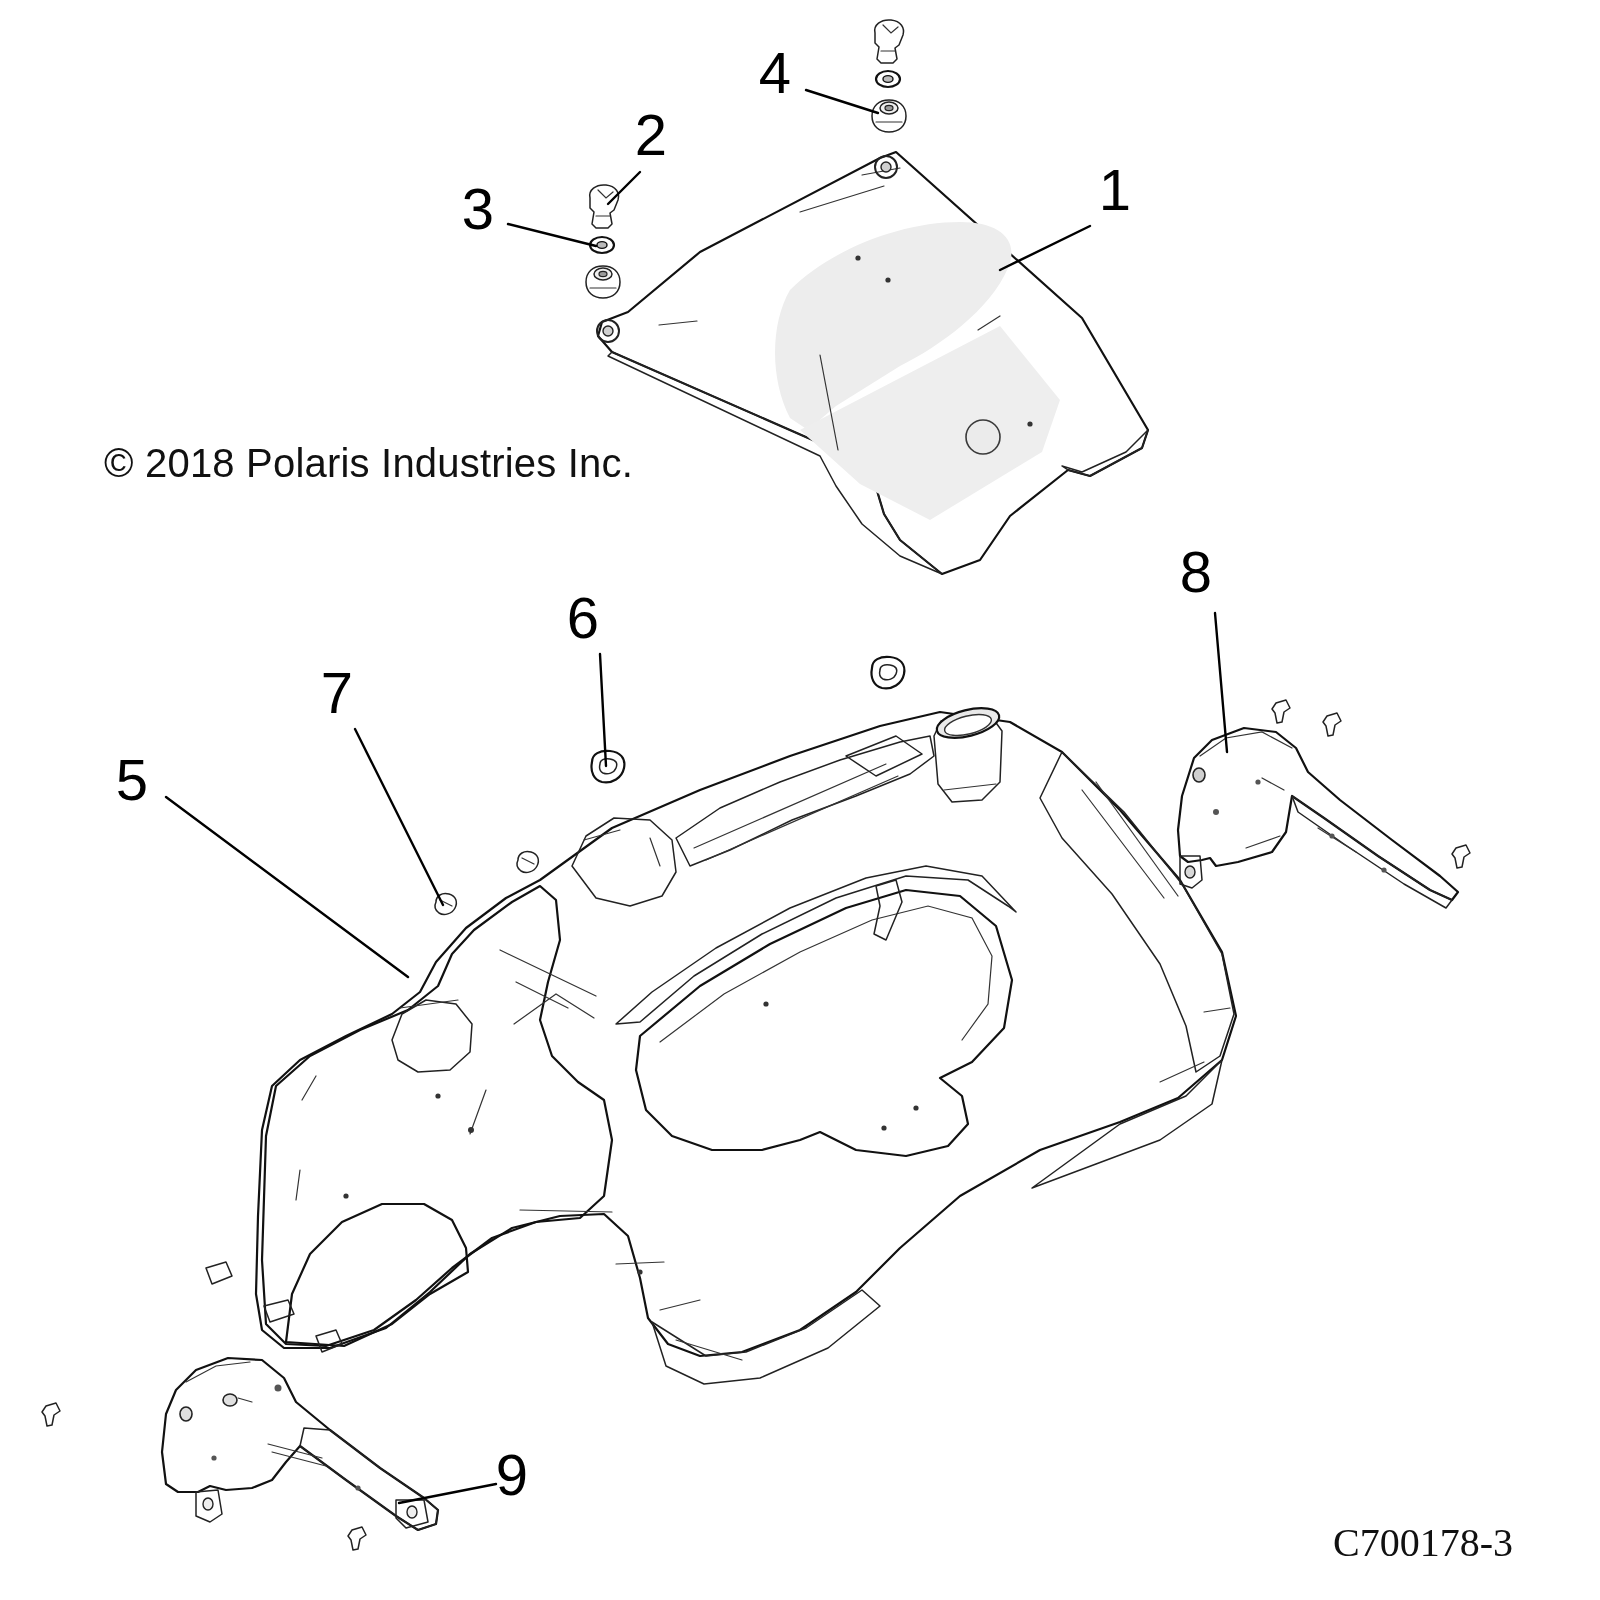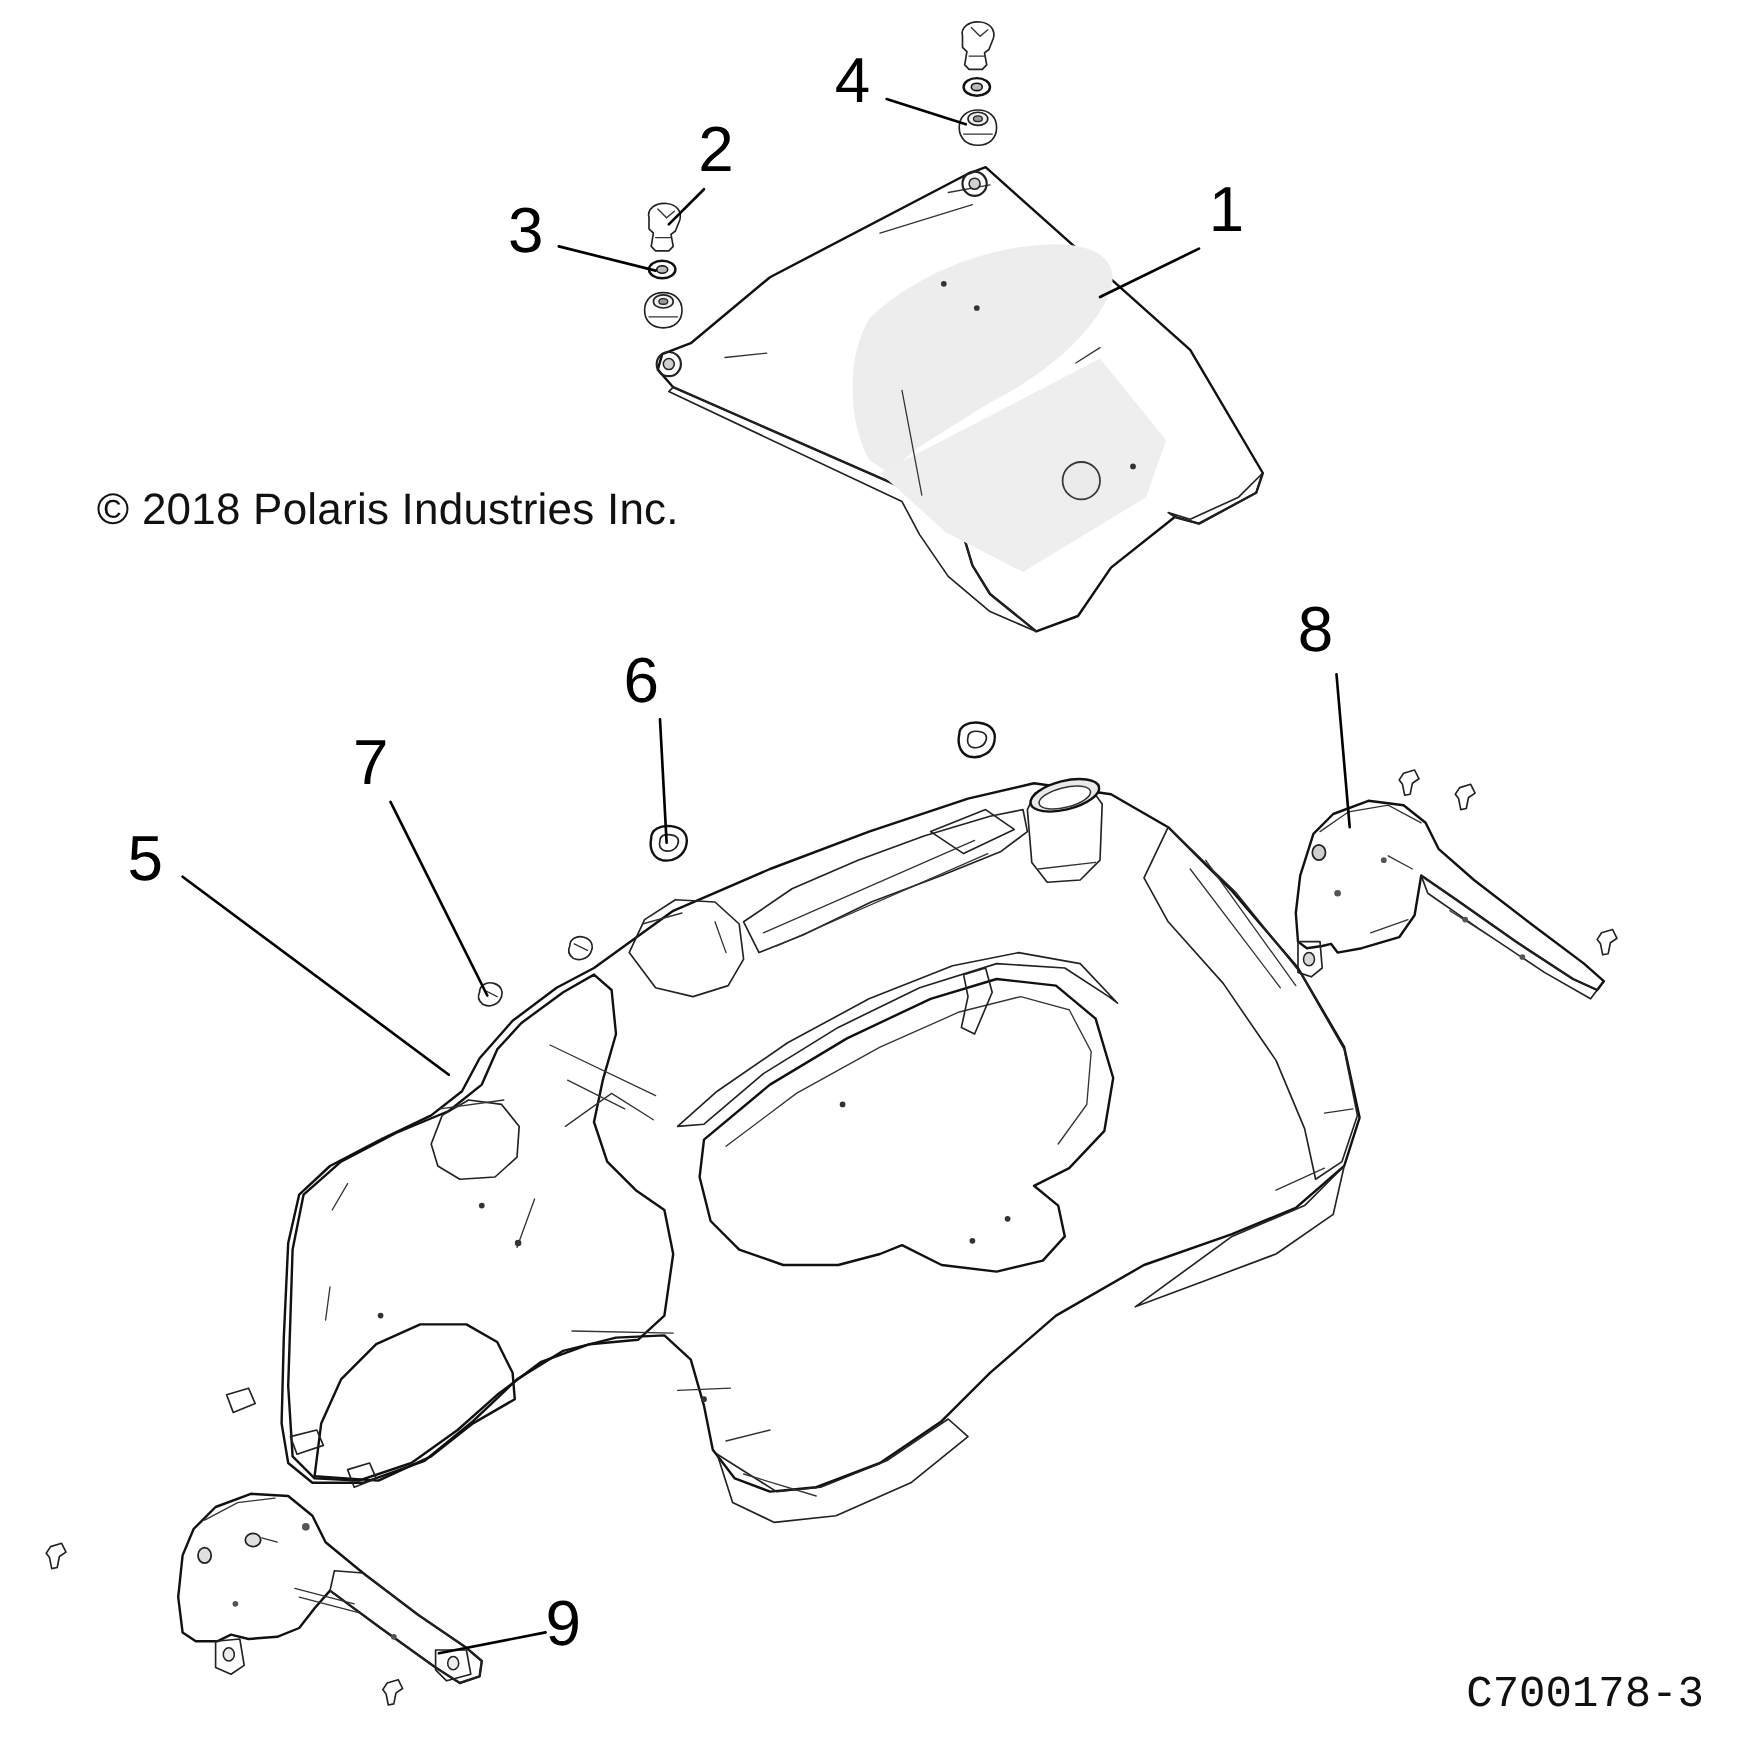--- a/index.html
+++ b/index.html
@@ -24,36 +24,36 @@
   }
   svg.canvas {
     position: absolute;
     left: 0; top: 0;
     width: 1600px;
     height: 1600px;
     display: block;
   }
   .copyright-text {
     position: absolute;
-    left: 88px;
+    left: 104px;
     top: 441px;
     font-size: 40px;
     letter-spacing: 0.2px;
     color: #111111;
     white-space: nowrap;
     font-family: "Liberation Sans", sans-serif;
   }
   .drawing-number-text {
     position: absolute;
     left: 1333px;
     top: 1519px;
     font-size: 40px;
     color: #111111;
     white-space: nowrap;
-    font-family: Liberation Mono, monospace;
+    font-family: Liberation Serif, serif;
   }
   text.callout-num {
     font-family: "Liberation Sans", sans-serif;
     font-size: 58px;
     fill: #000000;
     font-weight: 400;
   }
   .lead {
     stroke: #000000;
     stroke-width: 2.4;

